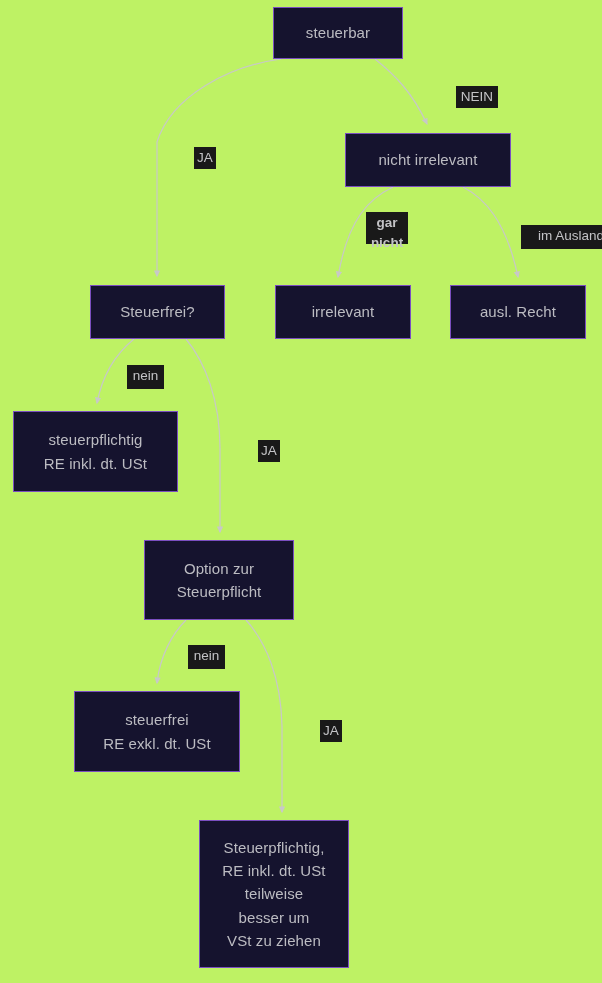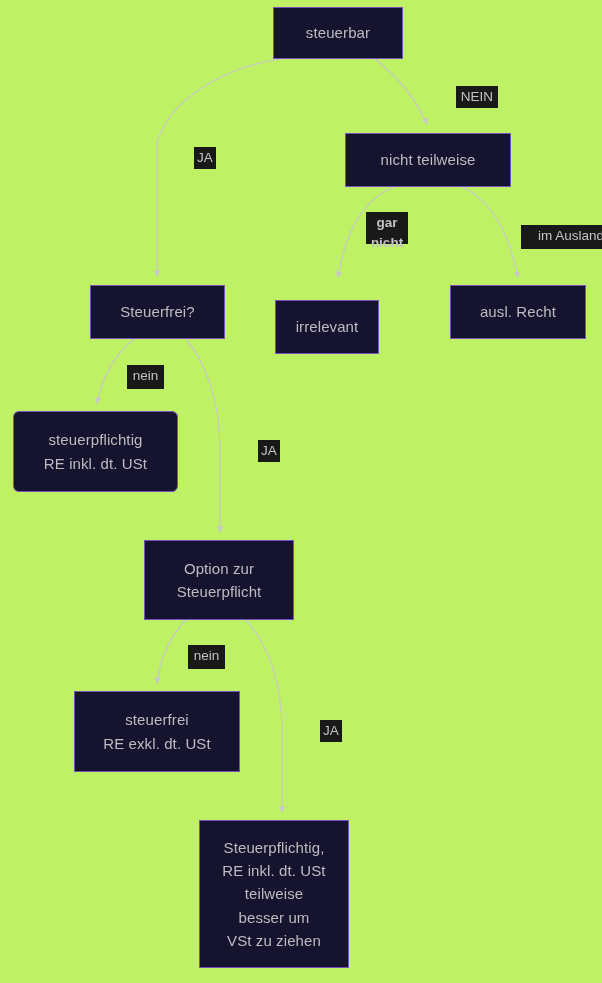--- a/index.html
+++ b/index.html
@@ -69,25 +69,25 @@
         <path d="M 463,187 C 484,198 506,220 518,277" fill="none" stroke="#c8c8c8" stroke-width="1.2" marker-end="url(#arrowhead)"></path>
         <path d="M 134,339 C 118,352 103,372 97,403" fill="none" stroke="#c8c8c8" stroke-width="1.2" marker-end="url(#arrowhead)"></path>
         <path d="M 186,339 C 205,362 220,400 220,448 L 220,532" fill="none" stroke="#c8c8c8" stroke-width="1.2" marker-end="url(#arrowhead)"></path>
         <path d="M 186,620 C 172,634 160,656 157,683" fill="none" stroke="#c8c8c8" stroke-width="1.2" marker-end="url(#arrowhead)"></path>
         <path d="M 246,620 C 266,642 281,678 282,726 L 282,812" fill="none" stroke="#c8c8c8" stroke-width="1.2" marker-end="url(#arrowhead)"></path>
       </g>
   </svg>
 
   <div id="nodes-layer">
       <div class="node" style="left: 273px; top: 7px; width: 130px; height: 52px;">steuerbar</div>
-      <div class="node" style="left: 345px; top: 133px; width: 166px; height: 54px;">nicht teilweise</div>
-      <div class="node" style="left: 275px; top: 300px; width: 104px; height: 54px;">irrelevant</div>
+      <div class="node" style="left: 345px; top: 133px; width: 166px; height: 54px;">nicht irrelevant</div>
+      <div class="node" style="left: 275px; top: 285px; width: 136px; height: 54px;">irrelevant</div>
       <div class="node" style="left: 450px; top: 285px; width: 136px; height: 54px;">ausl. Recht</div>
       <div class="node" style="left: 90px; top: 285px; width: 135px; height: 54px;">Steuerfrei?</div>
-      <div class="node" style="left: 13px; top: 411px; width: 165px; height: 81px; border-radius: 6px;">steuerpflichtig
+      <div class="node" style="left: 13px; top: 411px; width: 165px; height: 81px;">steuerpflichtig
 RE inkl. dt. USt</div>
       <div class="node" style="left: 144px; top: 540px; width: 150px; height: 80px;">Option zur
 Steuerpflicht</div>
       <div class="node" style="left: 74px; top: 691px; width: 166px; height: 81px;">steuerfrei
 RE exkl. dt. USt</div>
       <div class="node" style="left: 199px; top: 820px; width: 150px; height: 148px;">Steuerpflichtig,
 RE inkl. dt. USt
 teilweise
 besser um
 VSt zu ziehen</div>

